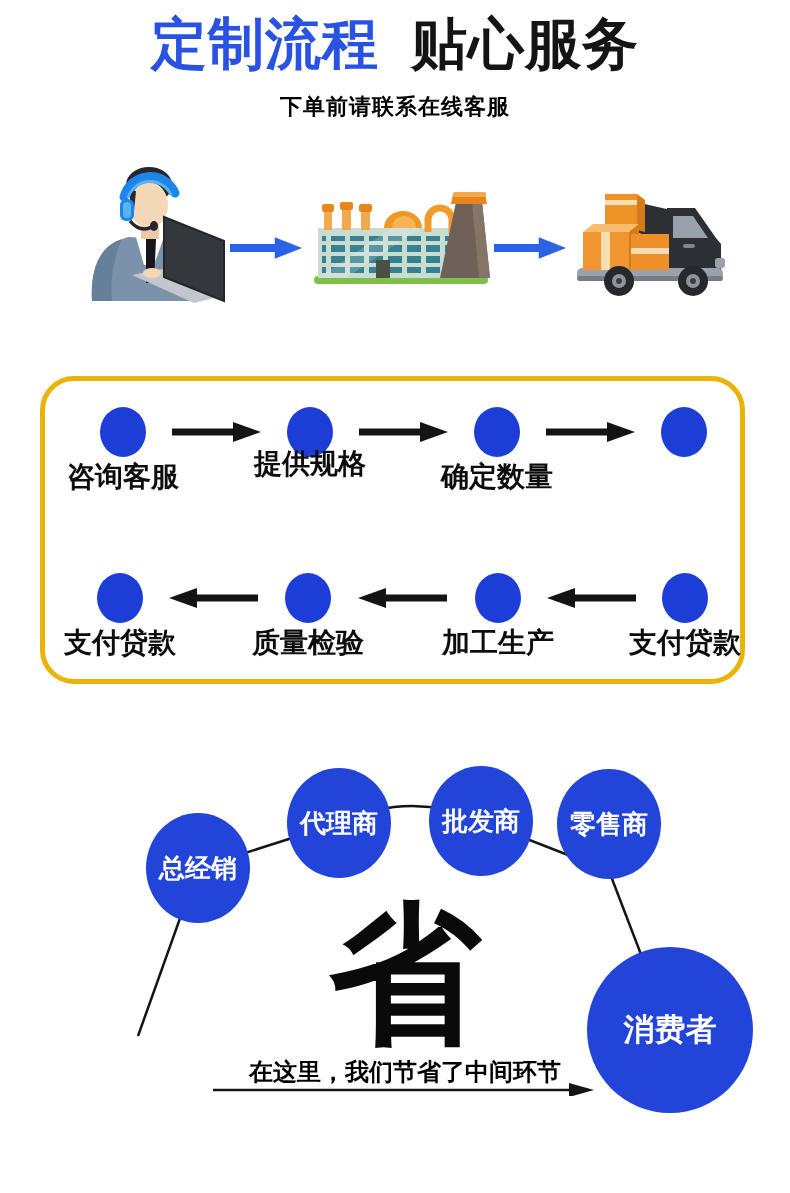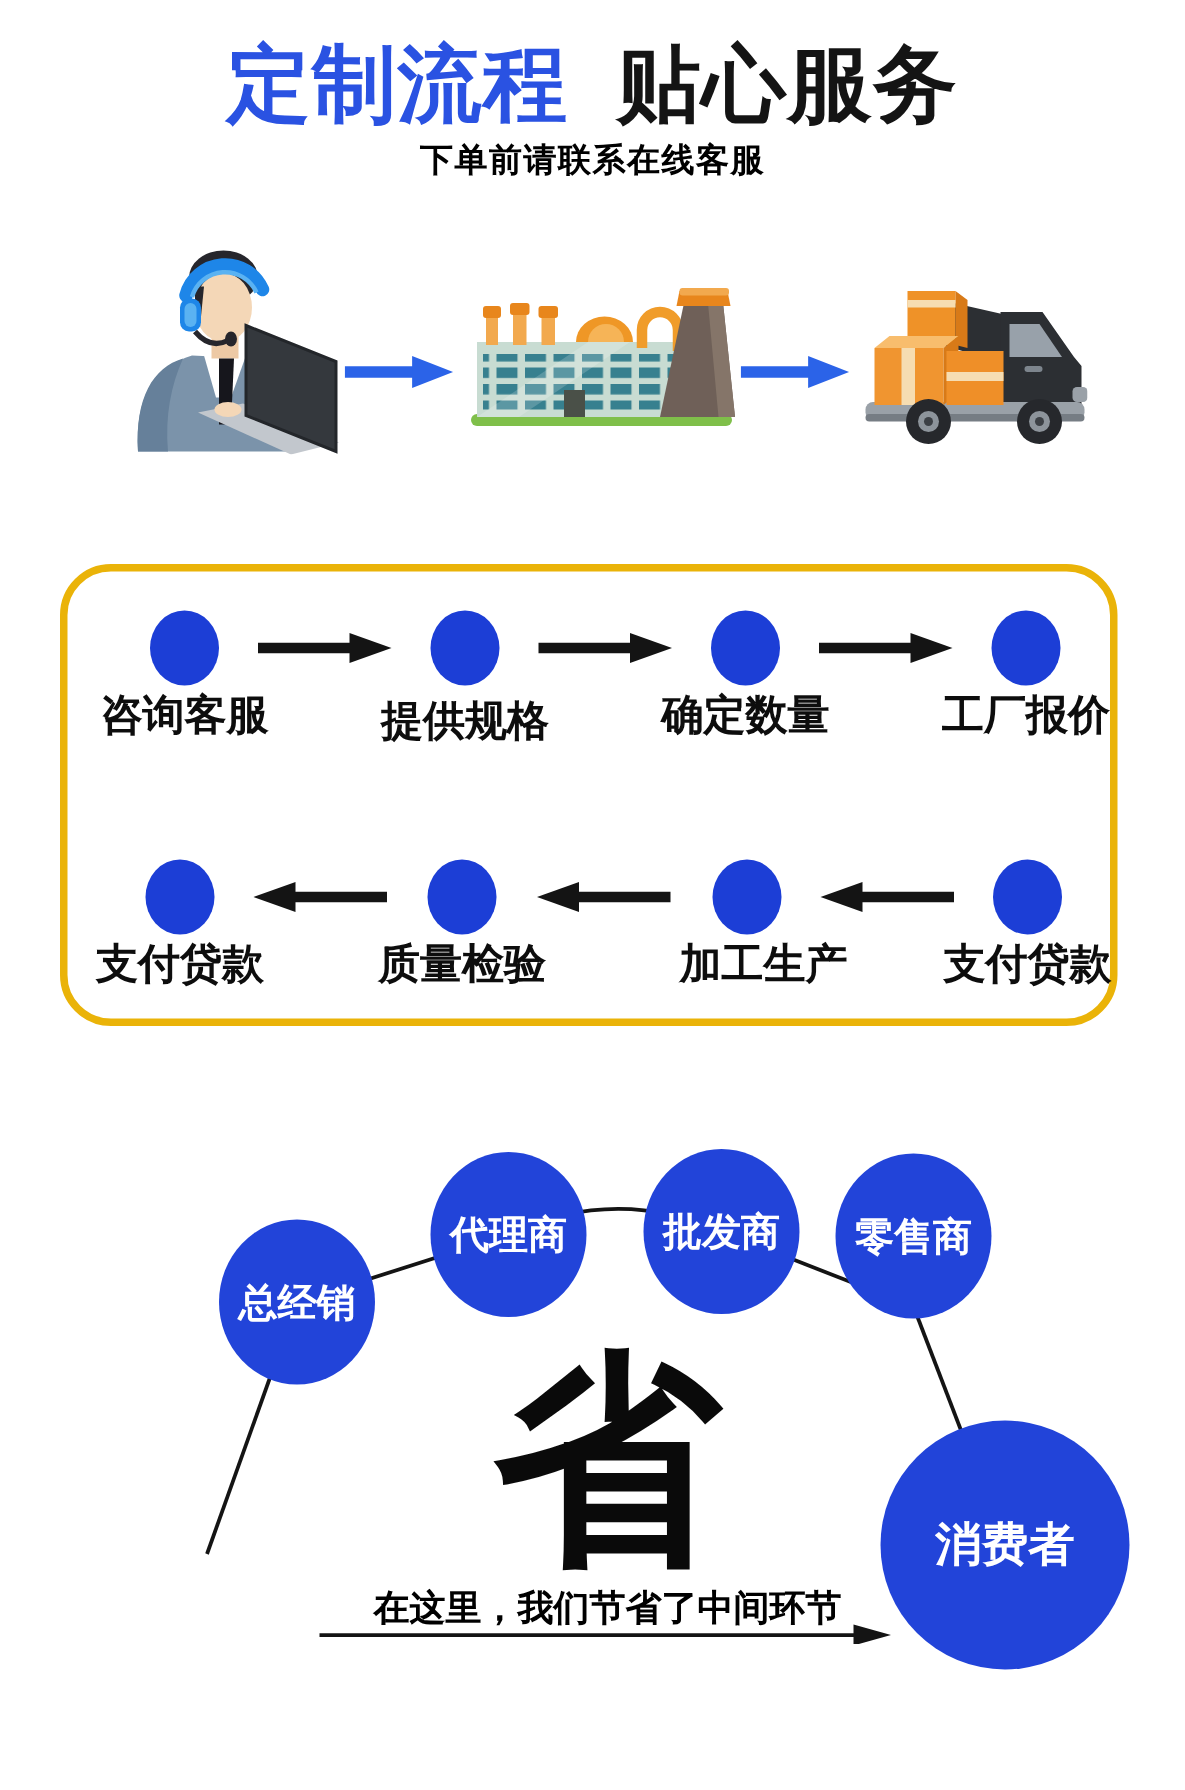--- a/index.html
+++ b/index.html
@@ -1,20 +1,20 @@
 <!DOCTYPE html>
 <html><head>
 <meta charset="utf-8">
 <style>
   html,body{margin:0;padding:0;background:#fff;}
   .page{position:relative;width:790px;height:1193px;background:#ffffff;overflow:hidden;
         font-family:"Liberation Sans","DejaVu Sans",sans-serif;}
 
   
-  .title{position:absolute;top:24px;left:0;width:100%;text-align:center;
+  .title{position:absolute;top:12px;left:0;width:100%;text-align:center;
          font-size:56px;line-height:64px;font-weight:900;white-space:nowrap;letter-spacing:1px;}
   .t-accent{color:#2a52e2;}
   .t-rest{color:#141414;margin-left:32px;}
   .subtitle{position:absolute;top:92px;left:0;width:100%;text-align:center;
             font-size:22px;font-weight:700;color:#000;letter-spacing:1px;}
 
   
   .illu{position:absolute;}
   .illu-person{left:78px;top:153px;width:150px;height:150px;}
   .illu-factory{left:312px;top:190px;width:178px;height:96px;}
@@ -155,23 +155,22 @@
     <svg class="flow-arrow" style="left:311px;top:40px;" viewBox="0 0 95 22">
       <line x1="3" y1="11" x2="68" y2="11" stroke="#141414" stroke-width="7"></line>
         <polygon points="64,1 92,11 64,21" fill="#141414"></polygon>
     </svg>
     <svg class="flow-arrow" style="left:498px;top:40px;" viewBox="0 0 95 22">
       <line x1="3" y1="11" x2="68" y2="11" stroke="#141414" stroke-width="7"></line>
         <polygon points="64,1 92,11 64,21" fill="#141414"></polygon>
     </svg>
 
     <div class="step-label" style="left:-2px;top:77px;">咨询客服</div>
-    <div class="step-label" style="left:185px;top:81px;">提供规格</div>
+    <div class="step-label" style="left:185px;top:64px;">提供规格</div>
     <div class="step-label" style="left:372px;top:77px;">确定数量</div>
-    <div class="step-label" style="left:559px;top:77px;">工厂报价</div>
 
     <div class="dot" style="left:52px;top:192px;"></div>
     <div class="dot" style="left:240px;top:192px;"></div>
     <div class="dot" style="left:430px;top:192px;"></div>
     <div class="dot" style="left:617px;top:192px;"></div>
 
     <svg class="flow-arrow left" style="left:121px;top:206px;" viewBox="0 0 95 22">
       <line x1="3" y1="11" x2="68" y2="11" stroke="#141414" stroke-width="7"></line>
         <polygon points="64,1 92,11 64,21" fill="#141414"></polygon>
     </svg>
@@ -179,21 +178,21 @@
       <line x1="3" y1="11" x2="68" y2="11" stroke="#141414" stroke-width="7"></line>
         <polygon points="64,1 92,11 64,21" fill="#141414"></polygon>
     </svg>
     <svg class="flow-arrow left" style="left:499px;top:206px;" viewBox="0 0 95 22">
       <line x1="3" y1="11" x2="68" y2="11" stroke="#141414" stroke-width="7"></line>
         <polygon points="64,1 92,11 64,21" fill="#141414"></polygon>
     </svg>
 
     <div class="step-label" style="left:-5px;top:243px;">支付贷款</div>
     <div class="step-label" style="left:183px;top:243px;">质量检验</div>
-    <div class="step-label" style="left:384px;top:243px;">加工生产</div>
+    <div class="step-label" style="left:373px;top:243px;">加工生产</div>
     <div class="step-label" style="left:560px;top:243px;">支付贷款</div>
   </div>
 
   <svg class="connectors" viewBox="0 0 790 340">
     <line x1="138" y1="276" x2="198" y2="108" stroke="#141414" stroke-width="2.5"></line>
     <line x1="198" y1="108" x2="339" y2="63" stroke="#141414" stroke-width="2.5"></line>
     <path d="M339,63 Q410,30 481,61" fill="none" stroke="#141414" stroke-width="2.5"></path>
     <line x1="481" y1="61" x2="609" y2="111" stroke="#141414" stroke-width="2.5"></line>
     <line x1="609" y1="111" x2="670" y2="270" stroke="#141414" stroke-width="2.5"></line>
   </svg>

